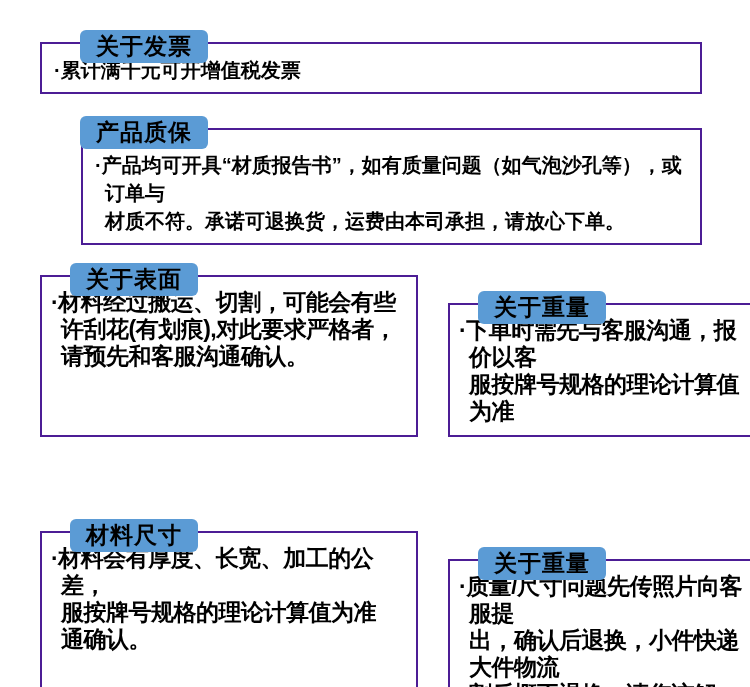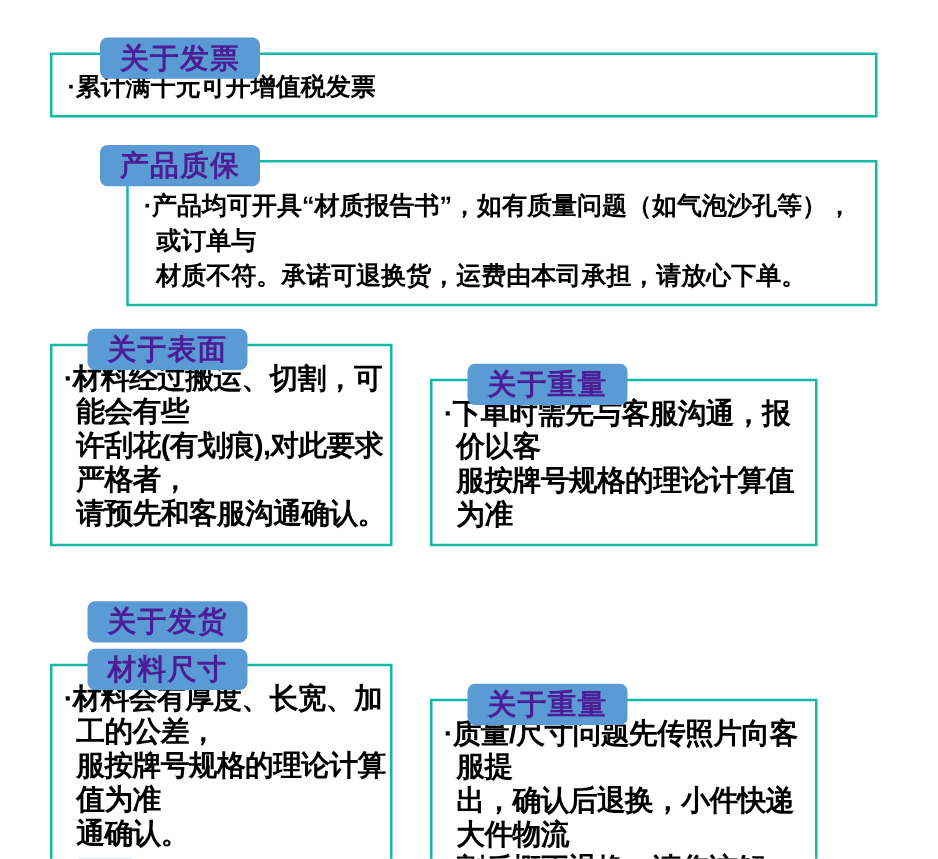--- a/index.html
+++ b/index.html
@@ -13,33 +13,33 @@
   .content{
     position:absolute;left:40px;top:30px;width:662px;
   }
   .sec{
     position:relative;
     padding-top:12px;
   }
   .sec-tab{
     position:absolute;top:0;left:40px;
     background:#5b9bd5;
-    color:#4c1d95;
+    color:#000000;
     font-size:23px;font-weight:bold;
     line-height:33px;height:33px;
     padding:0 16px;
     border-radius:6px;
     letter-spacing:1px;
     z-index:2;
     white-space:nowrap;
   }
   .half .sec-tab{left:30px;}
   .sec-box{
     position:relative;
-    border:2px solid #14b8a6;
+    border:2px solid #4c1d95;
     background:#ffffff;
     box-sizing:border-box;
     z-index:1;
   }
   .full .sec-box{
     padding:12px 12px 8px 12px;
   }
   .body-text{
     color:#000000;
     font-weight:bold;
@@ -47,31 +47,31 @@
     text-indent:-10px;
     padding-left:10px;
   }
   .full .body-text{
     font-size:20px;
     line-height:28px;
     padding-top:9px;
   }
   .box-invoice{min-height:50px;}
   .box-invoice .body-text{padding-top:0;}
-  .box-quality{min-height:80px;margin-left:20px;}
+  .box-quality{min-height:80px;}
   .sec-quality{margin-top:22px;padding-left:41px;}
   .row{
     display:flex;
     gap:30px;
     margin-top:18px;
   }
   .row2{margin-top:16px;}
   .row3{margin-top:26px;}
   .half{flex:0 0 auto;display:flex;flex-direction:column;}
-  .half-l{width:274px;}
+  .half-l{width:378px;}
   .half-r{width:310px;margin-top:28px;}
   .half .sec-box{
     flex:1;
     padding:12px 3px 10px 9px;
     min-height:107px;
   }
   .row3 .sec-box{min-height:112px;}
   .half .body-text{
     font-size:23px;
     line-height:27px;
@@ -119,21 +119,20 @@
         <div class="sec-tab">关于重量</div>
         <div class="sec-box">
           <div class="body-text">·下单时需先与客服沟通，报价以客
 服按牌号规格的理论计算值为准</div>
         </div>
       </div>
     </div>
 
     <div class="row row2">
       <div class="sec half half-r">
-        <div class="sec-tab">关于发货</div>
       </div>
     </div>
 
     <div class="row row3">
       <div class="sec half half-l">
         <div class="sec-tab">材料尺寸</div>
         <div class="sec-box">
           <div class="body-text">·材料会有厚度、长宽、加工的公差，
 服按牌号规格的理论计算值为准
 通确认。</div>

